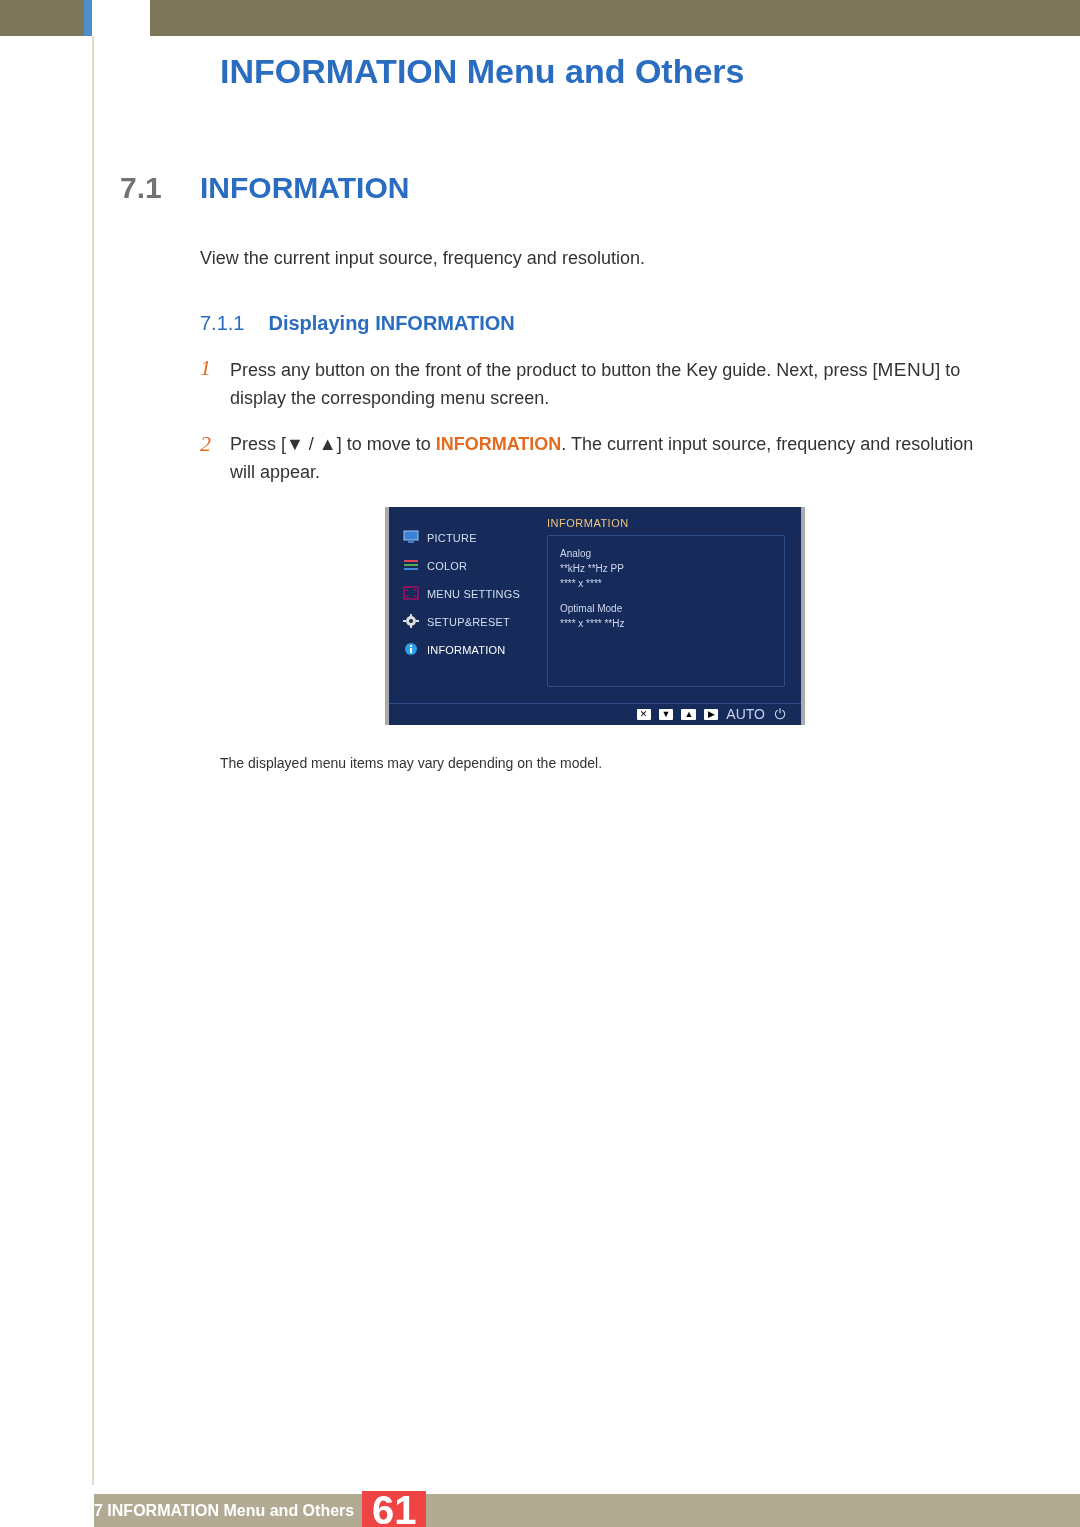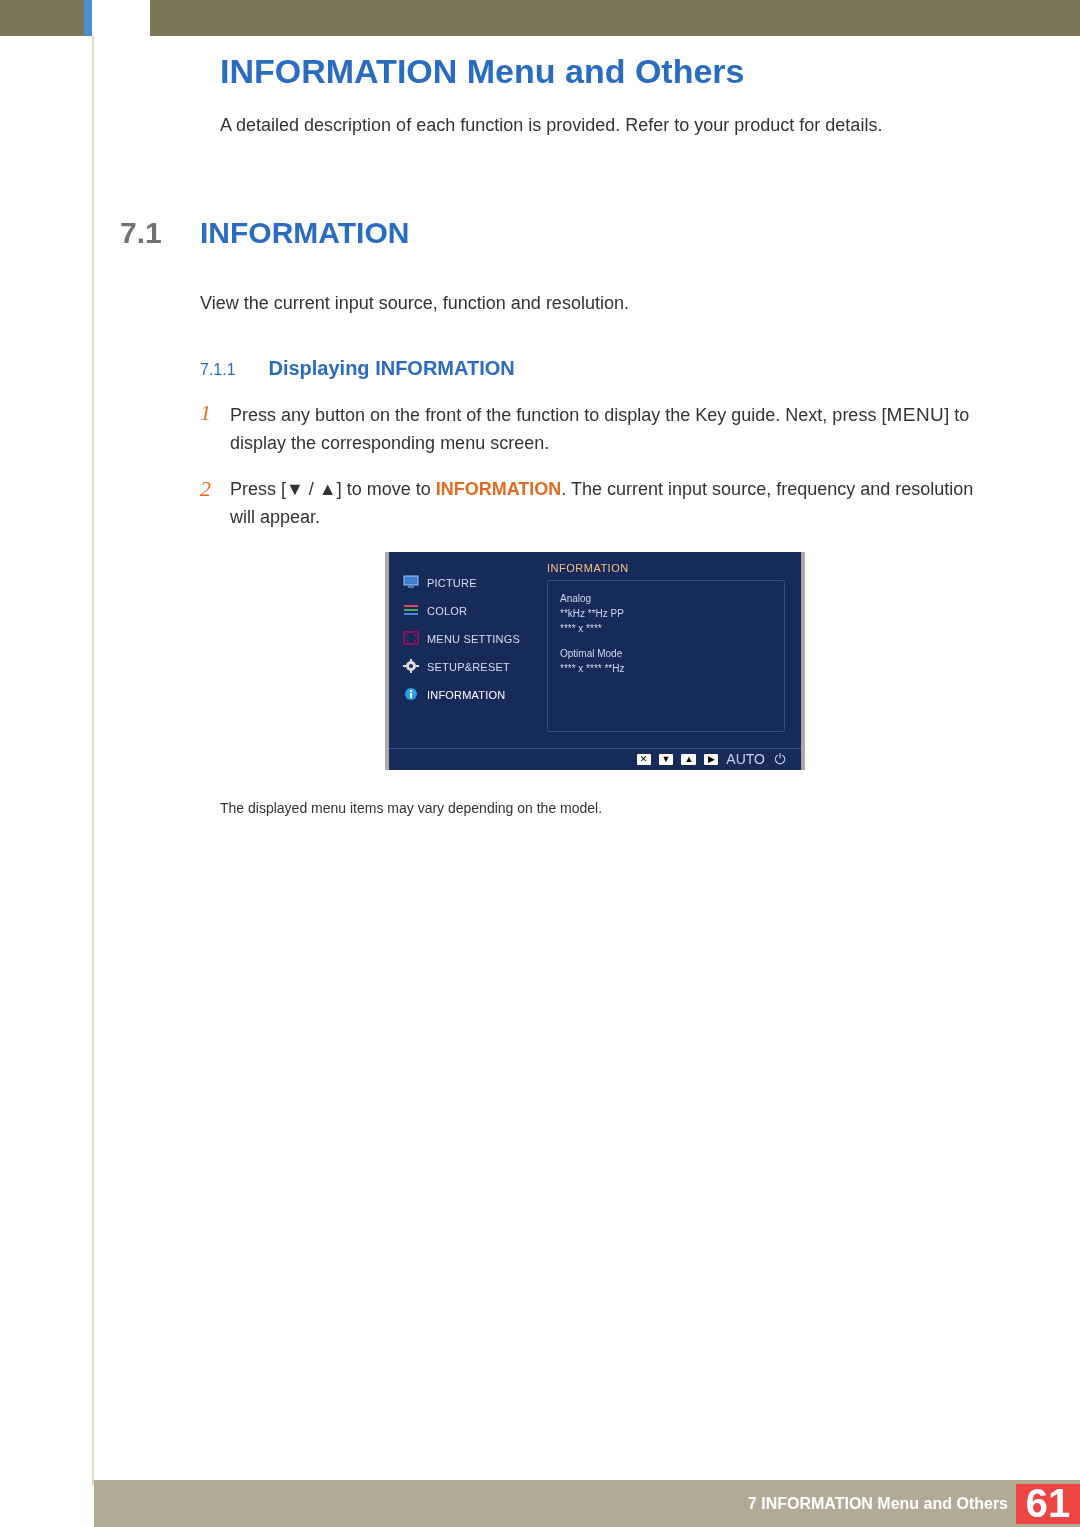--- a/index.html
+++ b/index.html
@@ -64,21 +64,21 @@
     font-size: 18px;
     color: #333;
     margin: 40px 0 0 200px;
     max-width: 780px;
     line-height: 1.5;
   }
   .subsection-head {
     margin: 40px 0 0 200px;
   }
   .subsection-num {
-    font-size: 16px;
+    font-size: 20px;
     font-weight: normal;
     color: #2a6cc0;
     display: inline-block;
     width: 64px;
   }
   .subsection-title {
     font-size: 20px;
     font-weight: bold;
     color: #2a6cc0;
     display: inline;
@@ -195,24 +195,23 @@
   .gap { height: 10px; }
   .note {
     font-size: 14px;
     color: #333;
     margin: 30px 0 0 220px;
     max-width: 760px;
   }
   .footer-band {
     position: absolute;
     left: 94px; right: 0; bottom: 0;
-    height: 47px;
+    height: 33px;
     background: #b2aa93;
     display: flex;
-    justify-content: flex-end;
     align-items: center;
   }
   .footer-label {
     font-size: 16px;
     font-weight: bold;
     color: #fff;
     margin-right: 8px;
   }
   .footer-num {
     background: #ef4444;
@@ -236,39 +235,38 @@
 </head>
 <body>
 
 <div class="header-band"></div>
 <div class="header-tab-side"></div>
 <div class="header-tab"></div>
 <div class="left-stripe"></div>
 
 <div class="content">
   <h1 class="page-title">INFORMATION Menu and Others</h1>
-  <p class="subtitle">A detailed description of each function is provided. Refer to your product for details.</p>
 
   <div class="section-head">
     <span class="section-num">7.1</span>
     <span class="section-title">INFORMATION</span>
   </div>
 
-  <p class="section-body">View the current input source, function and resolution.</p>
+  <p class="section-body">View the current input source, frequency and resolution.</p>
 
   <div class="subsection-head">
     <span class="subsection-num">7.1.1</span>
     <span class="subsection-title">Displaying INFORMATION</span>
   </div>
 
   <div class="steps">
     <div class="step">
       <span class="step-num">1</span>
       <span class="step-text">
-        <span>Press any button on the front of the function to display the Key guide. Next, press [</span><span class="inline-menu">MENU</span><span>] to display the corresponding menu screen.</span>
+        <span>Press any button on the front of the product to button the Key guide. Next, press [</span><span class="inline-menu">MENU</span><span>] to display the corresponding menu screen.</span>
       </span>
     </div>
     <div class="step">
       <span class="step-num">2</span>
       <span class="step-text">
         <span>Press [</span><span>▼ / ▲</span><span>] to move to </span><span class="inline-info">INFORMATION</span><span>. The current input source, frequency and resolution will appear.</span>
       </span>
     </div>
   </div>
 

